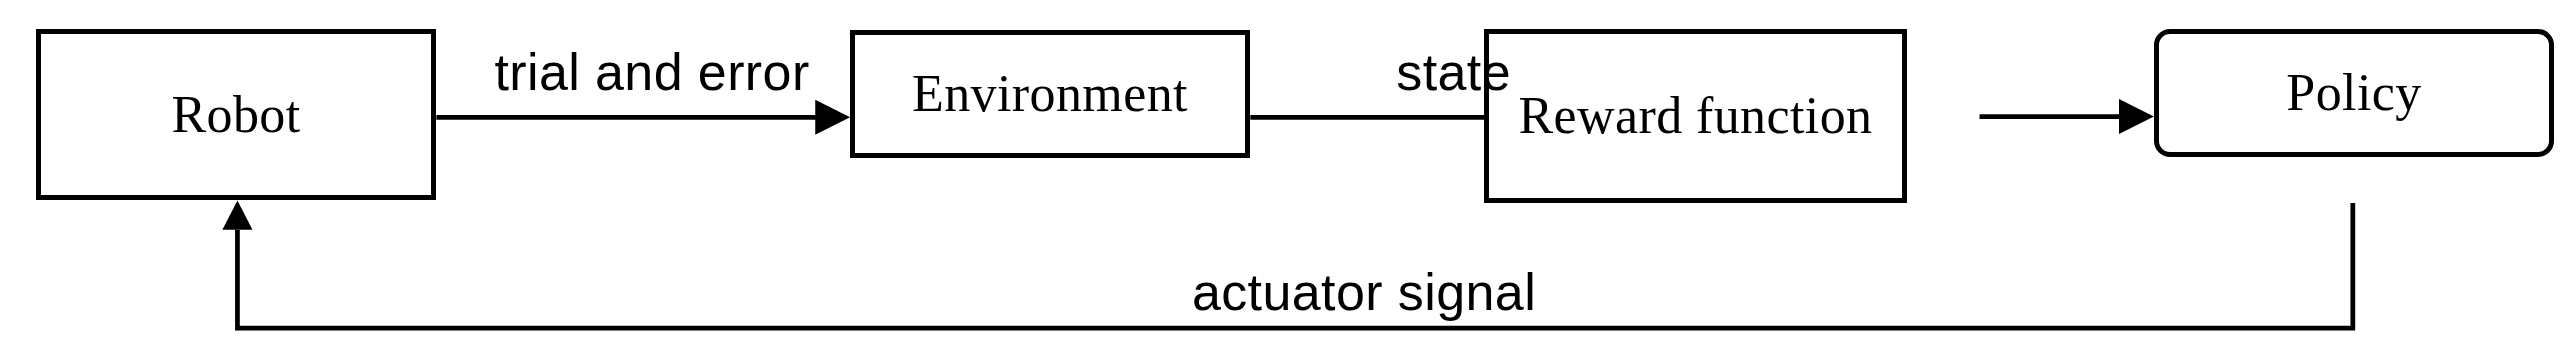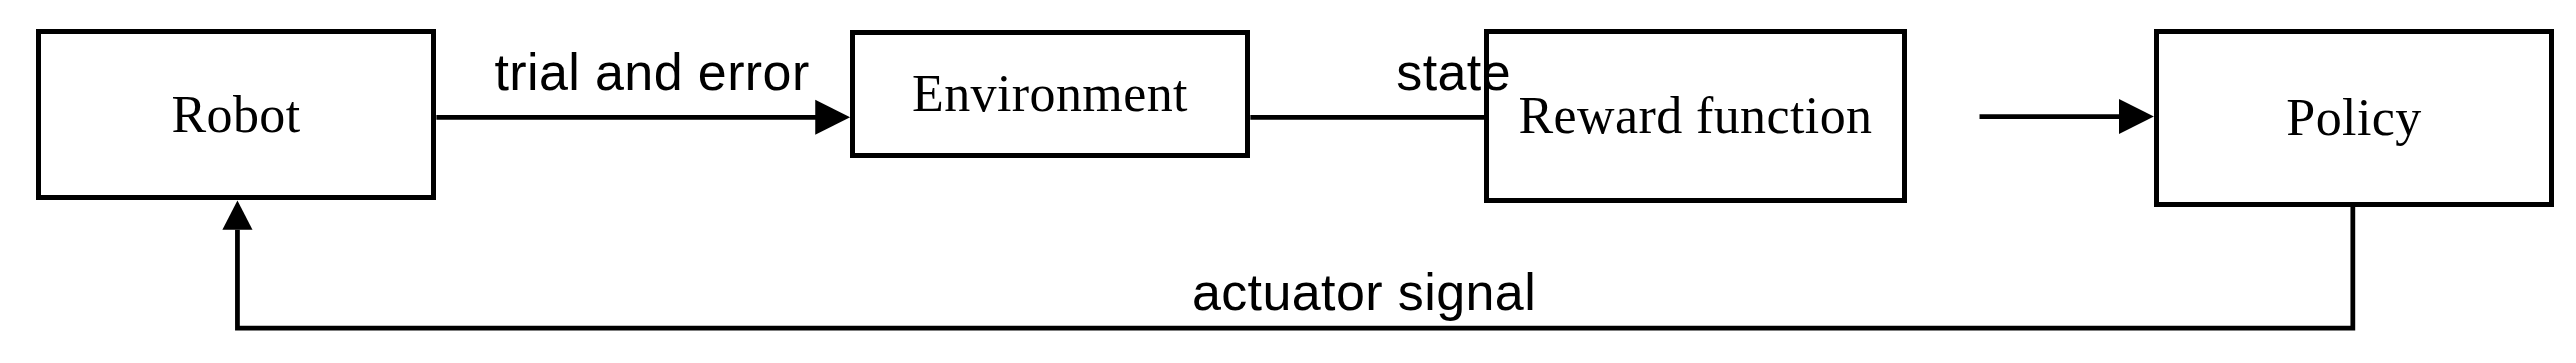--- a/index.html
+++ b/index.html
@@ -86,21 +86,21 @@
   </div>
 
   <div class="node-box" style="left:850px; top:30px; width:400px; height:128px;">
     <span class="node-label">Environment</span>
   </div>
 
   <div class="node-box" style="left:1484px; top:29px; width:423px; height:174px;">
     <span class="node-label">Reward function</span>
   </div>
 
-  <div class="node-box" style="left:2154px; top:29px; width:400px; height:178px;">
+  <div class="node-box" style="left:2154px; top:29px; width:400px; height:128px;border-radius:16px;">
     <span class="node-label">Policy</span>
   </div>
 
   <div class="edge-label" style="left:454px; top:46px; width:396px;">trial and error</div>
 
   <div class="edge-label" style="left:1273px; top:46px; width:238px;text-align:right;">state</div>
 
   <div class="edge-label" style="left:1166px; top:266px; width:396px;">actuator signal</div>
 
 </div>

